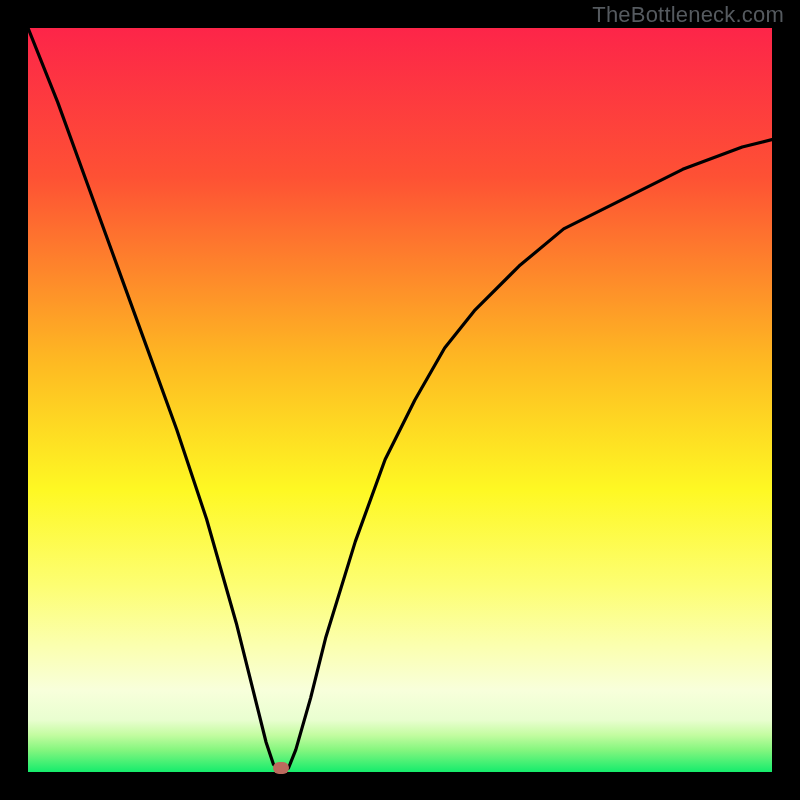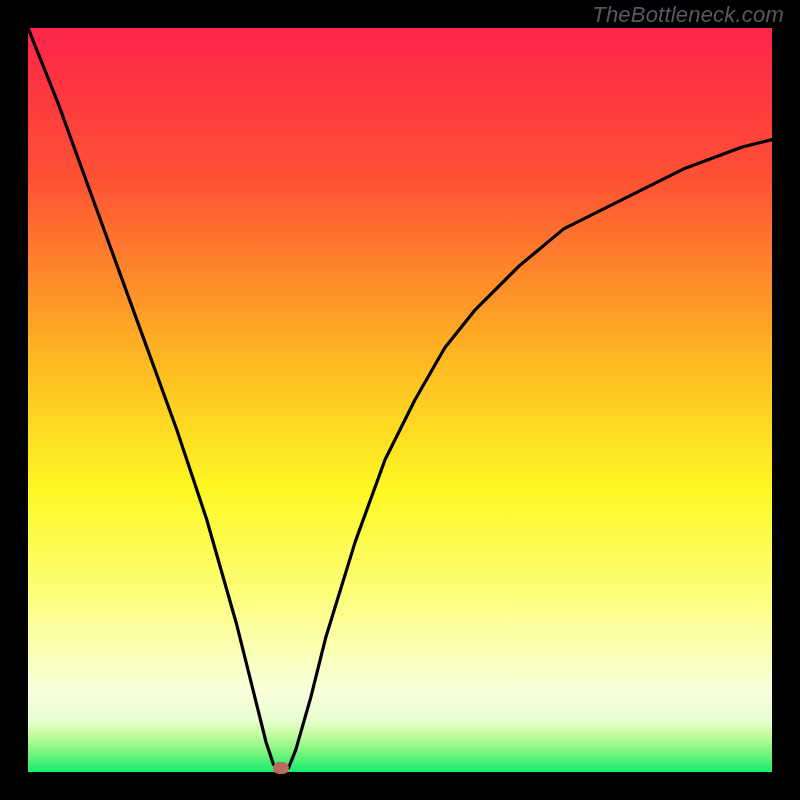--- a/index.html
+++ b/index.html
@@ -9,21 +9,20 @@
     height: 800px;
     background: #000;
     font-family: Arial, Helvetica, sans-serif;
     overflow: hidden;
   }
   .frame {
     position: relative;
     width: 800px;
     height: 800px;
     background: #000;
-    font-style: italic;
   }
   .source {
     position: absolute;
     top: 2px;
     right: 16px;
     color: #555a5f;
     font-size: 22px;
     font-weight: 500;
     letter-spacing: 0.2px;
     z-index: 5;

